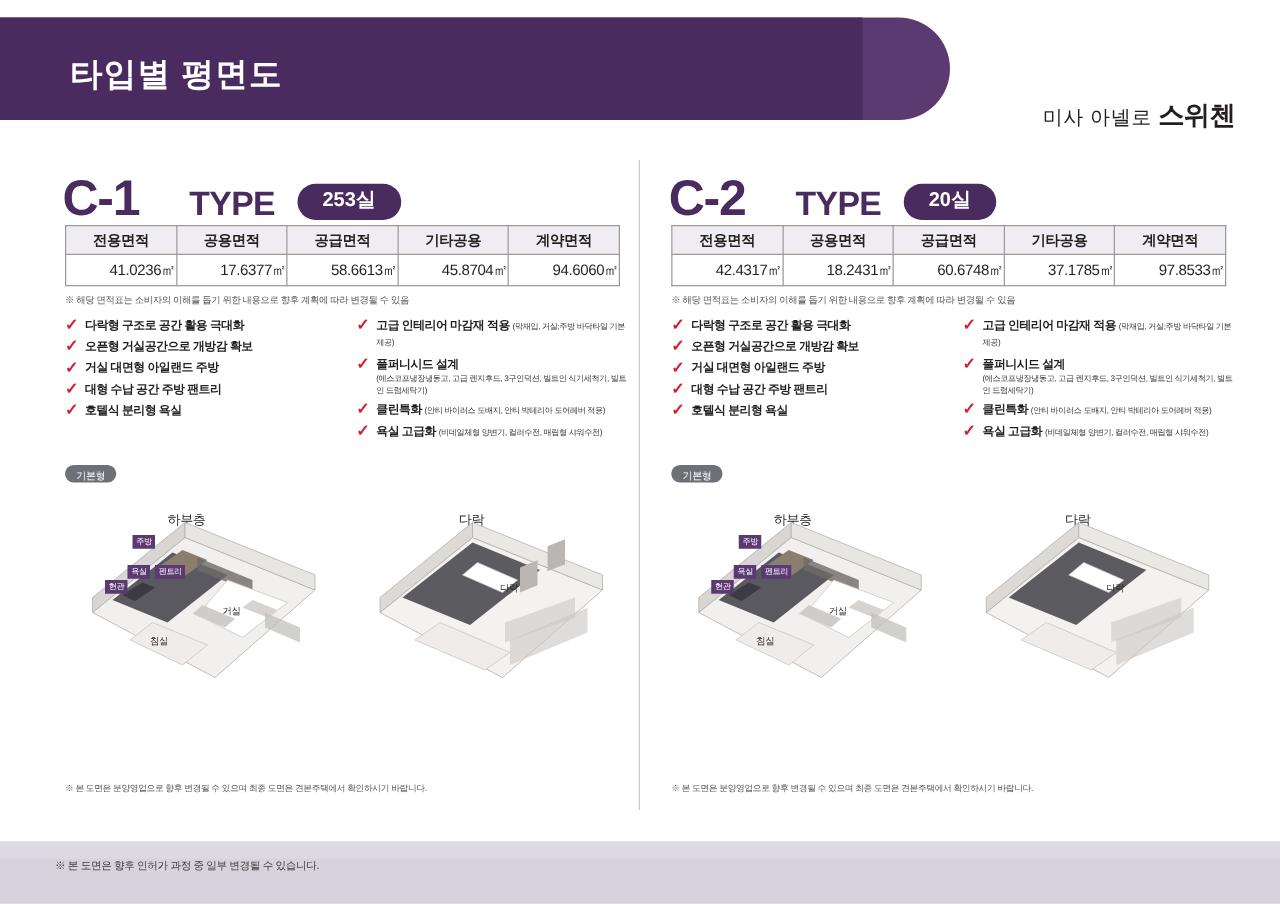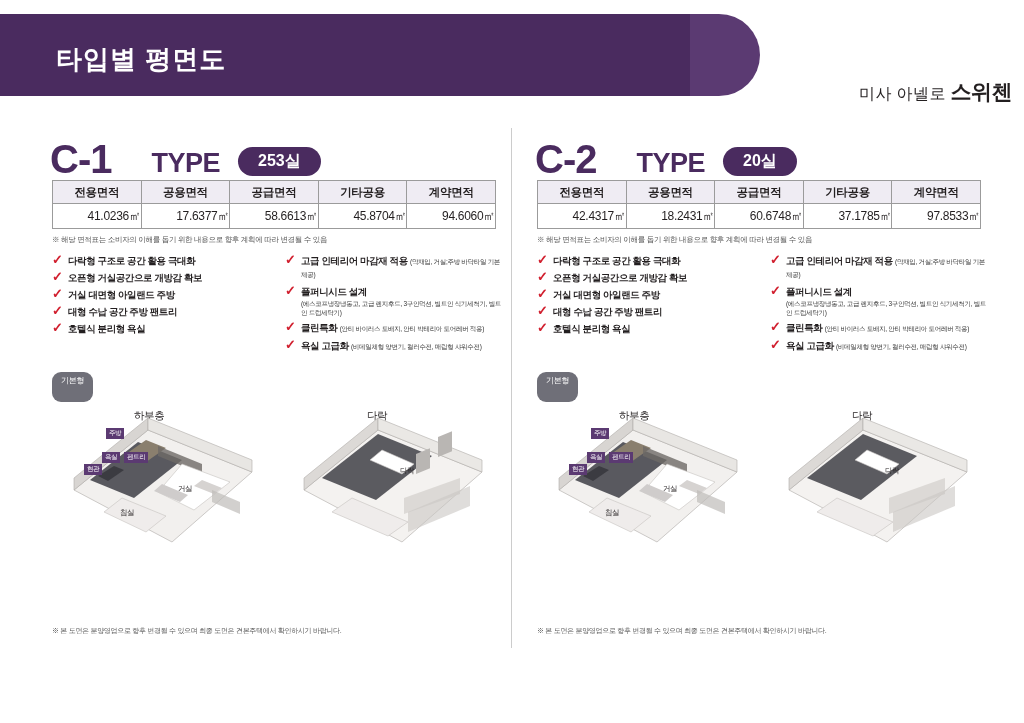--- a/index.html
+++ b/index.html
@@ -41,26 +41,25 @@
   .header-title {
     position: absolute;
     left: 56px; top: 42px;
     color: #ffffff;
     font-size: 26px;
     font-weight: bold;
     letter-spacing: 1px;
   }
   .brand {
     position: absolute;
-    right: 12px; top: 78px;
+    right: 36px; top: 78px;
     font-size: 16px;
     color: #231f20;
     letter-spacing: 0.5px;
     white-space: nowrap;
-    font-family: Liberation Serif, serif;
   }
   .brand .brand-main {
     font-size: 21px;
     font-weight: bold;
     letter-spacing: -0.5px;
   }
 
   
   .center-divider {
     position: absolute;
@@ -198,21 +197,21 @@
     width: 450px;
     height: 250px;
   }
   .tag-basic {
     position: absolute;
     left: 0; top: 0;
     background: #6f6f78;
     color: #ffffff;
     font-size: 8px;
     border-radius: 9px;
-    padding: 3px 9px 16px 9px;
+    padding: 3px 9px 0 9px;
     letter-spacing: -0.3px;
   }
   .plan-label {
     position: absolute;
     top: 0;
     font-size: 10.5px;
     color: #231f20;
     letter-spacing: -0.4px;
     margin-top: 37px;
   }
@@ -526,14 +525,18 @@
           <polygon points="112,104 168,84 168,100 112,120" fill="#d9d6d3" opacity="0.9"></polygon>
           <polygon points="116,118 178,92 178,112 116,138" fill="#c9c6c3" opacity="0.6"></polygon>
         </svg>
         <span class="room-tag" style="left:108px; top:72px;">다락</span>
       </div>
 
       <div class="panel-note" style="left:0; bottom:-14px;">※ 본 도면은 분양영업으로 향후 변경될 수 있으며 최종 도면은 견본주택에서 확인하시기 바랍니다.</div>
     </div>
   </div>
 
+  <div class="footer">
+    <div class="footer-inner"></div>
+    <div class="footer-text">※ 본 도면은 향후 인허가 과정 중 일부 변경될 수 있습니다.</div>
+  </div>
 
 </div>
 
 </body></html>

